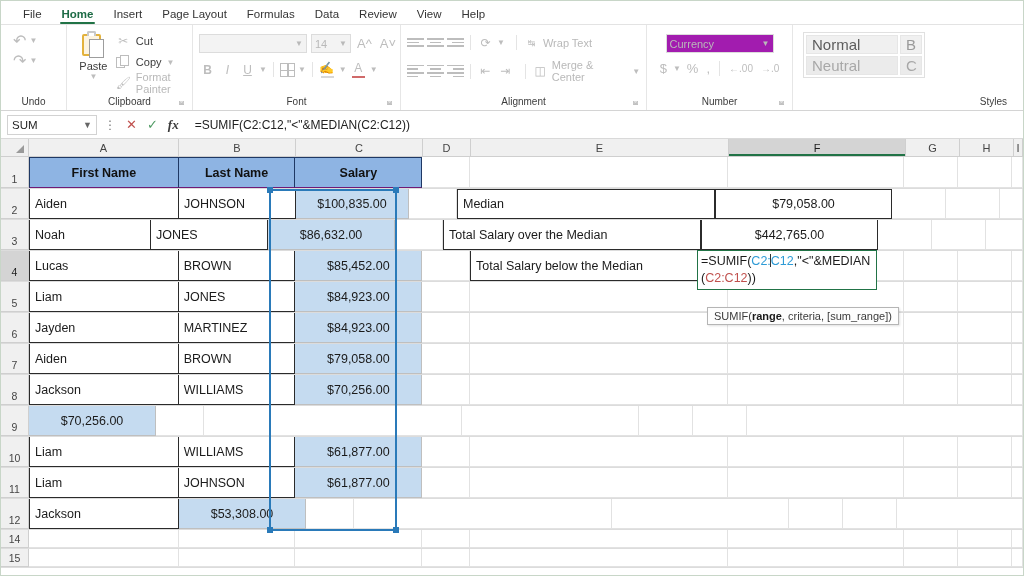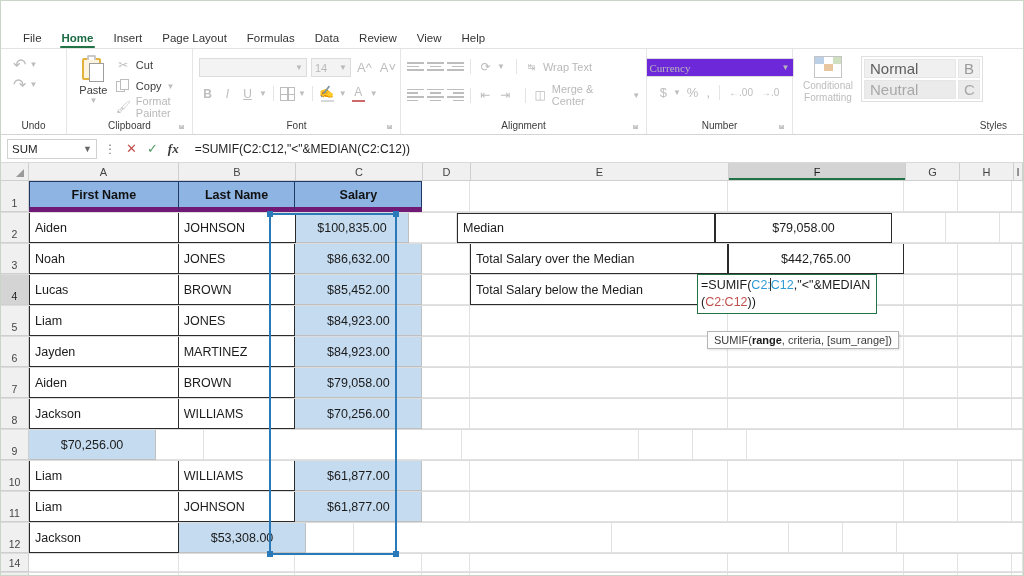--- a/index.html
+++ b/index.html
@@ -19,21 +19,20 @@
   }
 
   
   .tabbar {
     height: 24px;
     display: flex;
     align-items: flex-end;
     padding-left: 12px;
     background: #ffffff;
     border-bottom: 1px solid #e3e3e3;
-    margin-top: 24px;
   }
   .tab {
     font-size: 11.5px;
     color: #343434;
     padding: 2px 10px 4px 10px;
     white-space: nowrap;
     position: relative;
   }
   .tab.active { font-weight: bold; color: #1d6b45; }
   .tab.active::after {
@@ -109,21 +108,21 @@
 
   
   .font-row { display: flex; align-items: center; gap: 4px; margin-bottom: 6px; }
   .combo {
     height: 19px; border: 1px solid #dcdcdc; background: #f3f3f3;
     display: flex; align-items: center; justify-content: space-between;
     padding: 0 3px; font-size: 11px; color: #b9b9b9;
   }
   .combo.fname { width: 108px; }
   .combo.fsize { width: 40px; }
-  .combo.numfmt { width: 148px; background:#6d28d9;font-family:Liberation Serif, serif; }
+  .combo.numfmt { width: 108px; background:#a21caf; }
   .aa { font-size: 13px; color: #bdbdbd; padding: 0 2px; }
   .font-row2 { display: flex; align-items: center; gap: 3px; }
   .fbtn { width: 17px; height: 17px; display: flex; align-items: center; justify-content: center;
           font-size: 12px; color: #bdbdbd; }
   .sep { width: 1px; height: 15px; background: #e4e4e4; margin: 0 3px; }
   .gridico { width: 15px; height: 14px; border: 1.3px solid #bdbdbd; position: relative; }
   .gridico::before { content:""; position:absolute; left:0; right:0; top:50%; height:1.3px; background:#bdbdbd; }
   .gridico::after { content:""; position:absolute; top:0; bottom:0; left:50%; width:1.3px; background:#bdbdbd; }
   .under-bar { width: 13px; height: 3px; margin-top: 1px; }
 
@@ -209,21 +208,21 @@
   .rh.sel { background: #d4d4d4; color: #1d1d1d; }
   .cell {
     border-right: 1px solid #e2e2e2; border-bottom: 1px solid #e2e2e2;
     font-size: 12.5px; color: #1b1b1b;
     display: flex; align-items: center; padding: 0 5px;
     overflow: hidden; white-space: nowrap; background: #fff;
   }
   .cell.num { justify-content: center; }
   .cell.hdr {
     background: #8eb4e3; font-weight: bold; justify-content: center;
-    border-right: 1px solid #1f3864; border-bottom: 5px solid #701a75;
+    border-right: 1px solid #1f3864; border-bottom: 1px solid #701a75;
     border-top: 1px solid #1f3864;
     color: #111;
   }
   .cell.hdr.first { border-left: 1px solid #1f3864; }
   .cell.salary {
     background: #c5dbf0; justify-content: center;
     border-right: 1px solid #bfbfbf; border-bottom: 1px solid #bfbfbf;
   }
   .cell.named {
     border-right: 1px solid #2b2b2b; border-bottom: 1px solid #2b2b2b;
@@ -453,28 +452,20 @@
       </div>
       <div class="rglabel">
         <span>Number</span>
         <span class="dlg">⧈</span>
       </div>
     </div>
 
     <div class="rgroup" style="flex:1">
       <div class="rgbody" style="padding-top:3px">
         <div class="styles-icons">
-          <div class="st-col">
-            <div class="st-grid">
-              <i style="left:0;top:0;width:9px;height:7px;background:#bcd0e8"></i>
-              <i style="left:9px;top:7px;width:9px;height:7px;background:#e8c7a0"></i>
-              <i style="left:18px;top:0;width:8px;height:7px;background:#cfe0c0"></i>
-            </div>
-            <div class="st-txt">Conditional Formatting</div>
-          </div>
         </div>
         <div class="stylebox">
           <div class="strow">
             <div class="stcell">Normal</div>
             <div class="stcell sm">B</div>
           </div>
           <div class="strow">
             <div class="stcell neutral">Neutral</div>
             <div class="stcell sm neutral">C</div>
           </div>
@@ -534,21 +525,21 @@
         <div class="cell" style="width:48px"></div>
         <div class="cell boxed boxedtop" style="width:258px">Median</div>
         <div class="cell boxed boxedtop num" style="width:177px">$79,058.00</div>
         <div class="cell" style="width:54px"></div>
         <div class="cell" style="width:54px"></div>
         <div class="cell" style="flex:1"></div>
       </div>
 
       <div class="row" style="height:31px">
         <div class="rh">3</div>
-        <div class="cell namedleft named" style="width:150px">Noah</div>
+        <div class="cell namedleft named" style="width:122px">Noah</div>
         <div class="cell named" style="width:117px">JONES</div>
         <div class="cell salary" style="width:127px">$86,632.00</div>
         <div class="cell" style="width:48px"></div>
         <div class="cell boxed" style="width:258px">Total Salary over the Median</div>
         <div class="cell boxed num" style="width:177px">$442,765.00</div>
         <div class="cell" style="width:54px"></div>
         <div class="cell" style="width:54px"></div>
         <div class="cell" style="flex:1"></div>
       </div>
 

